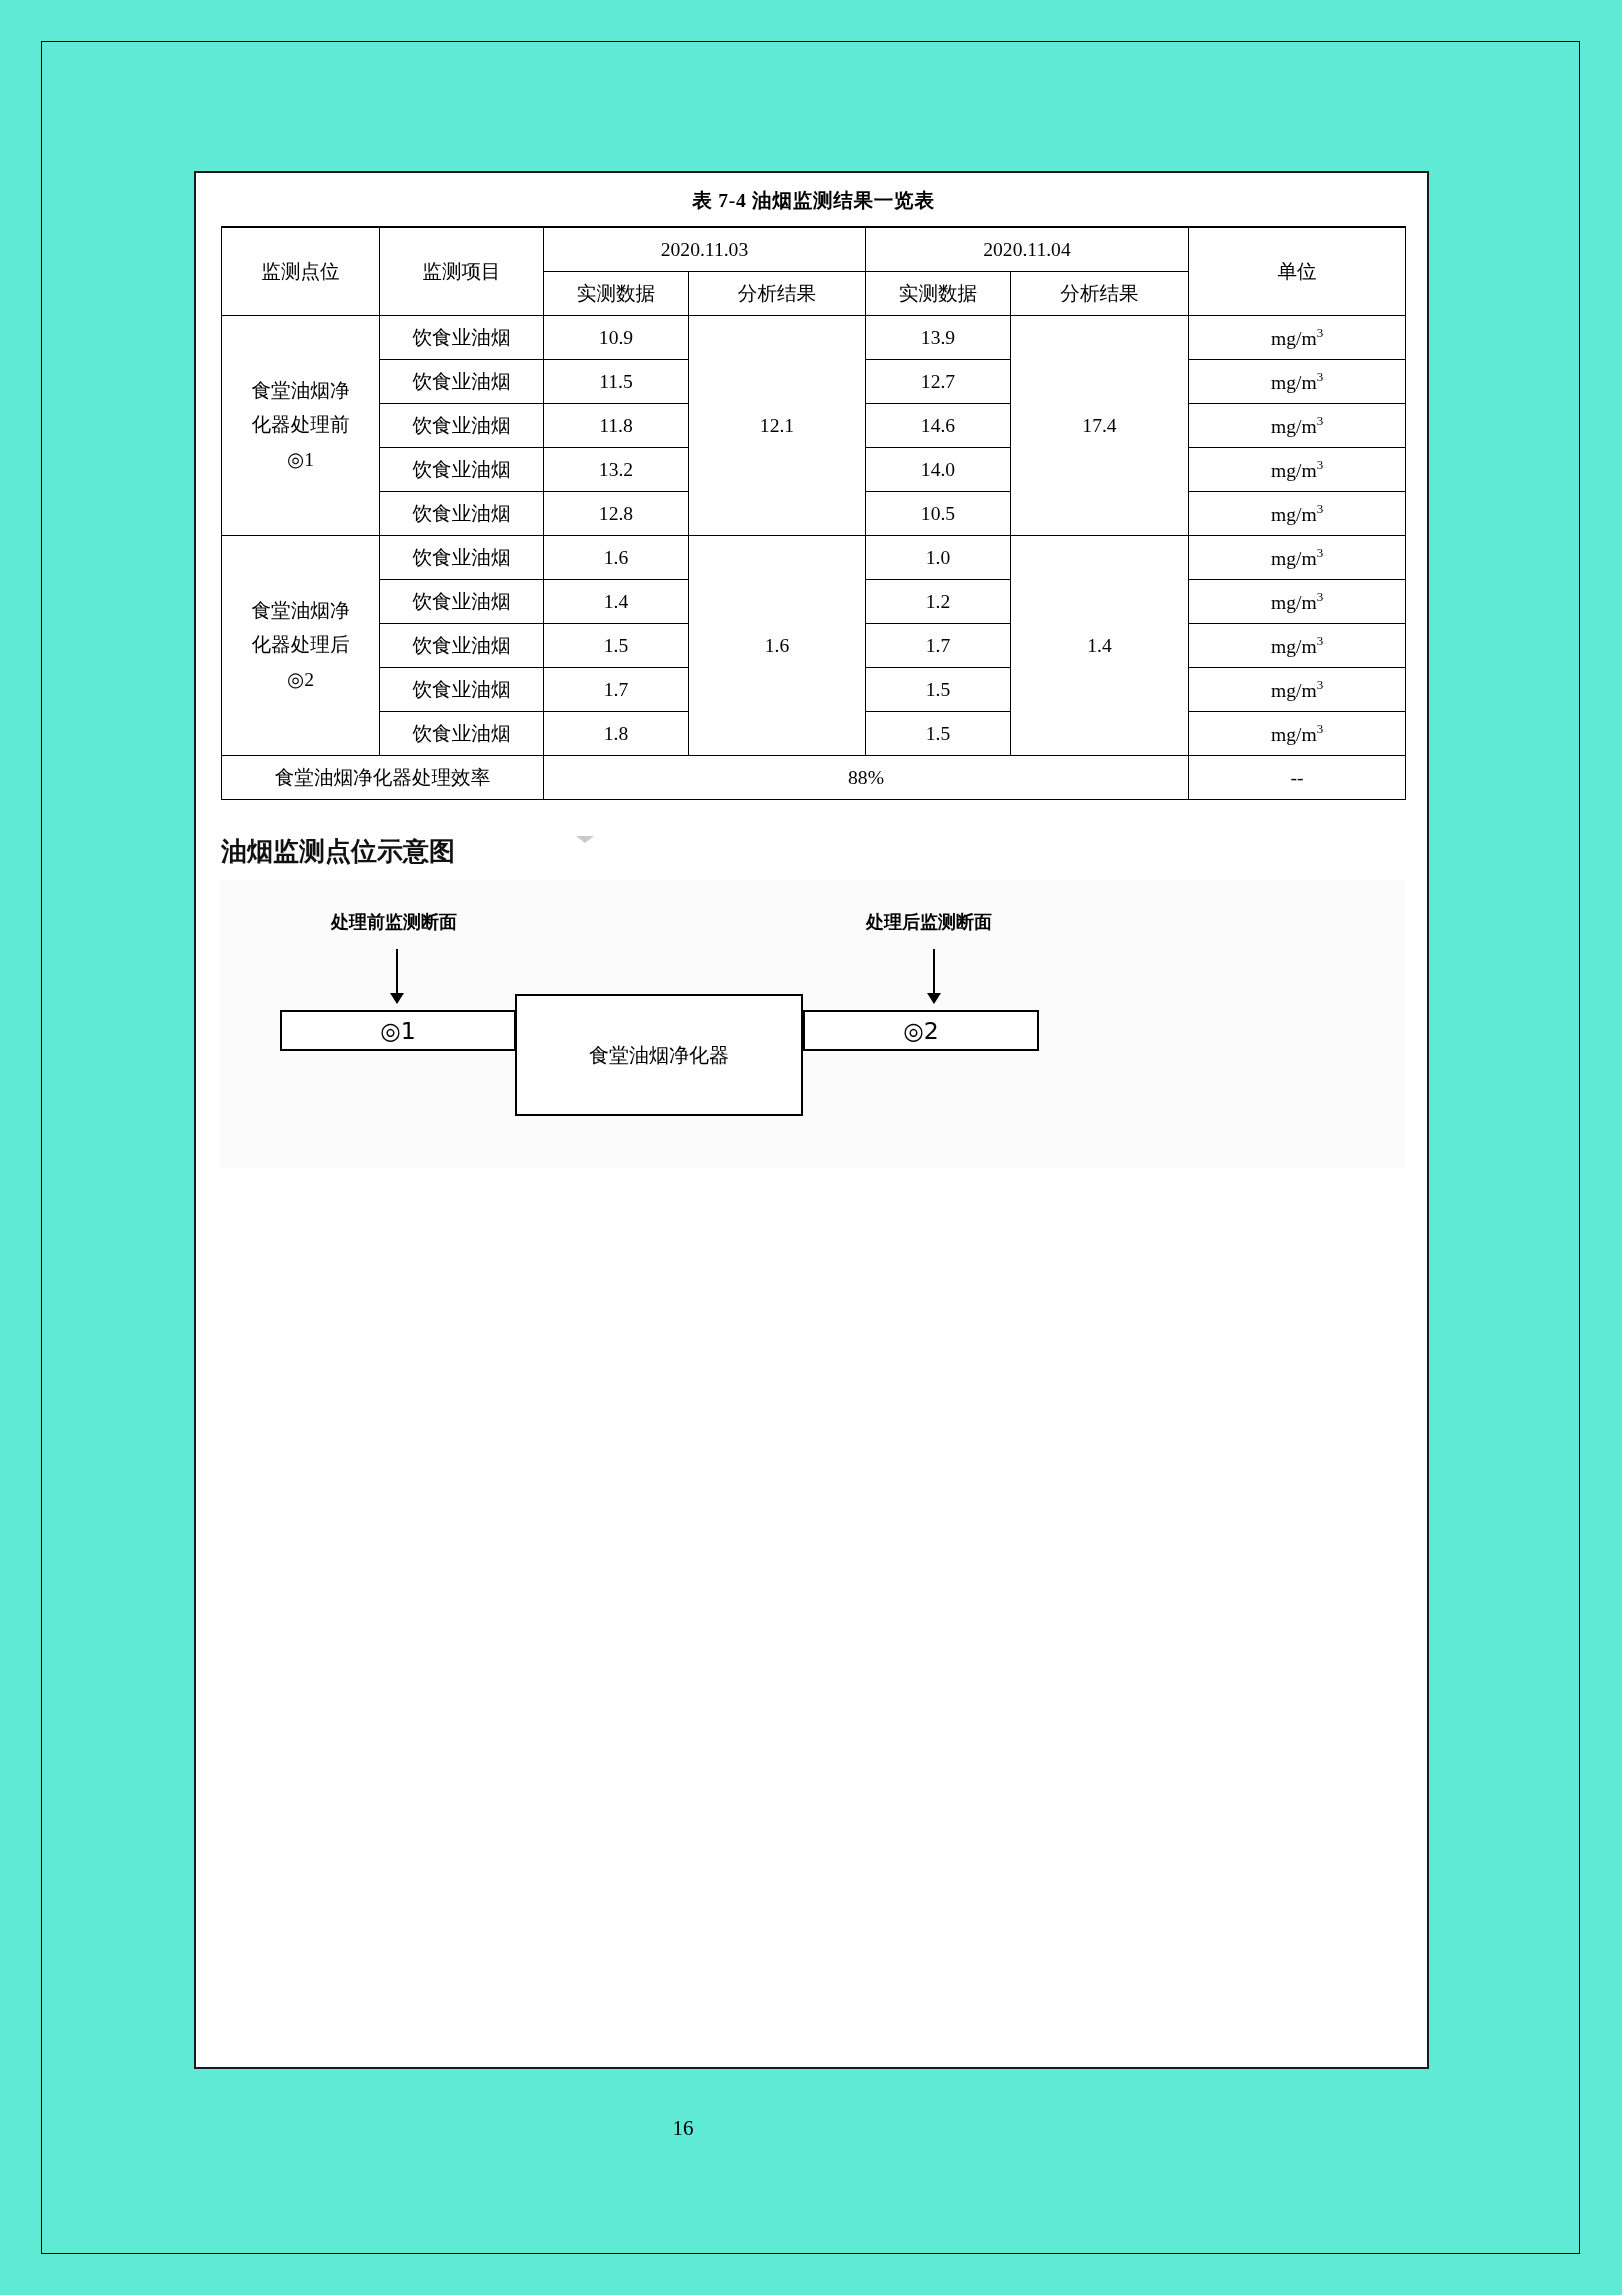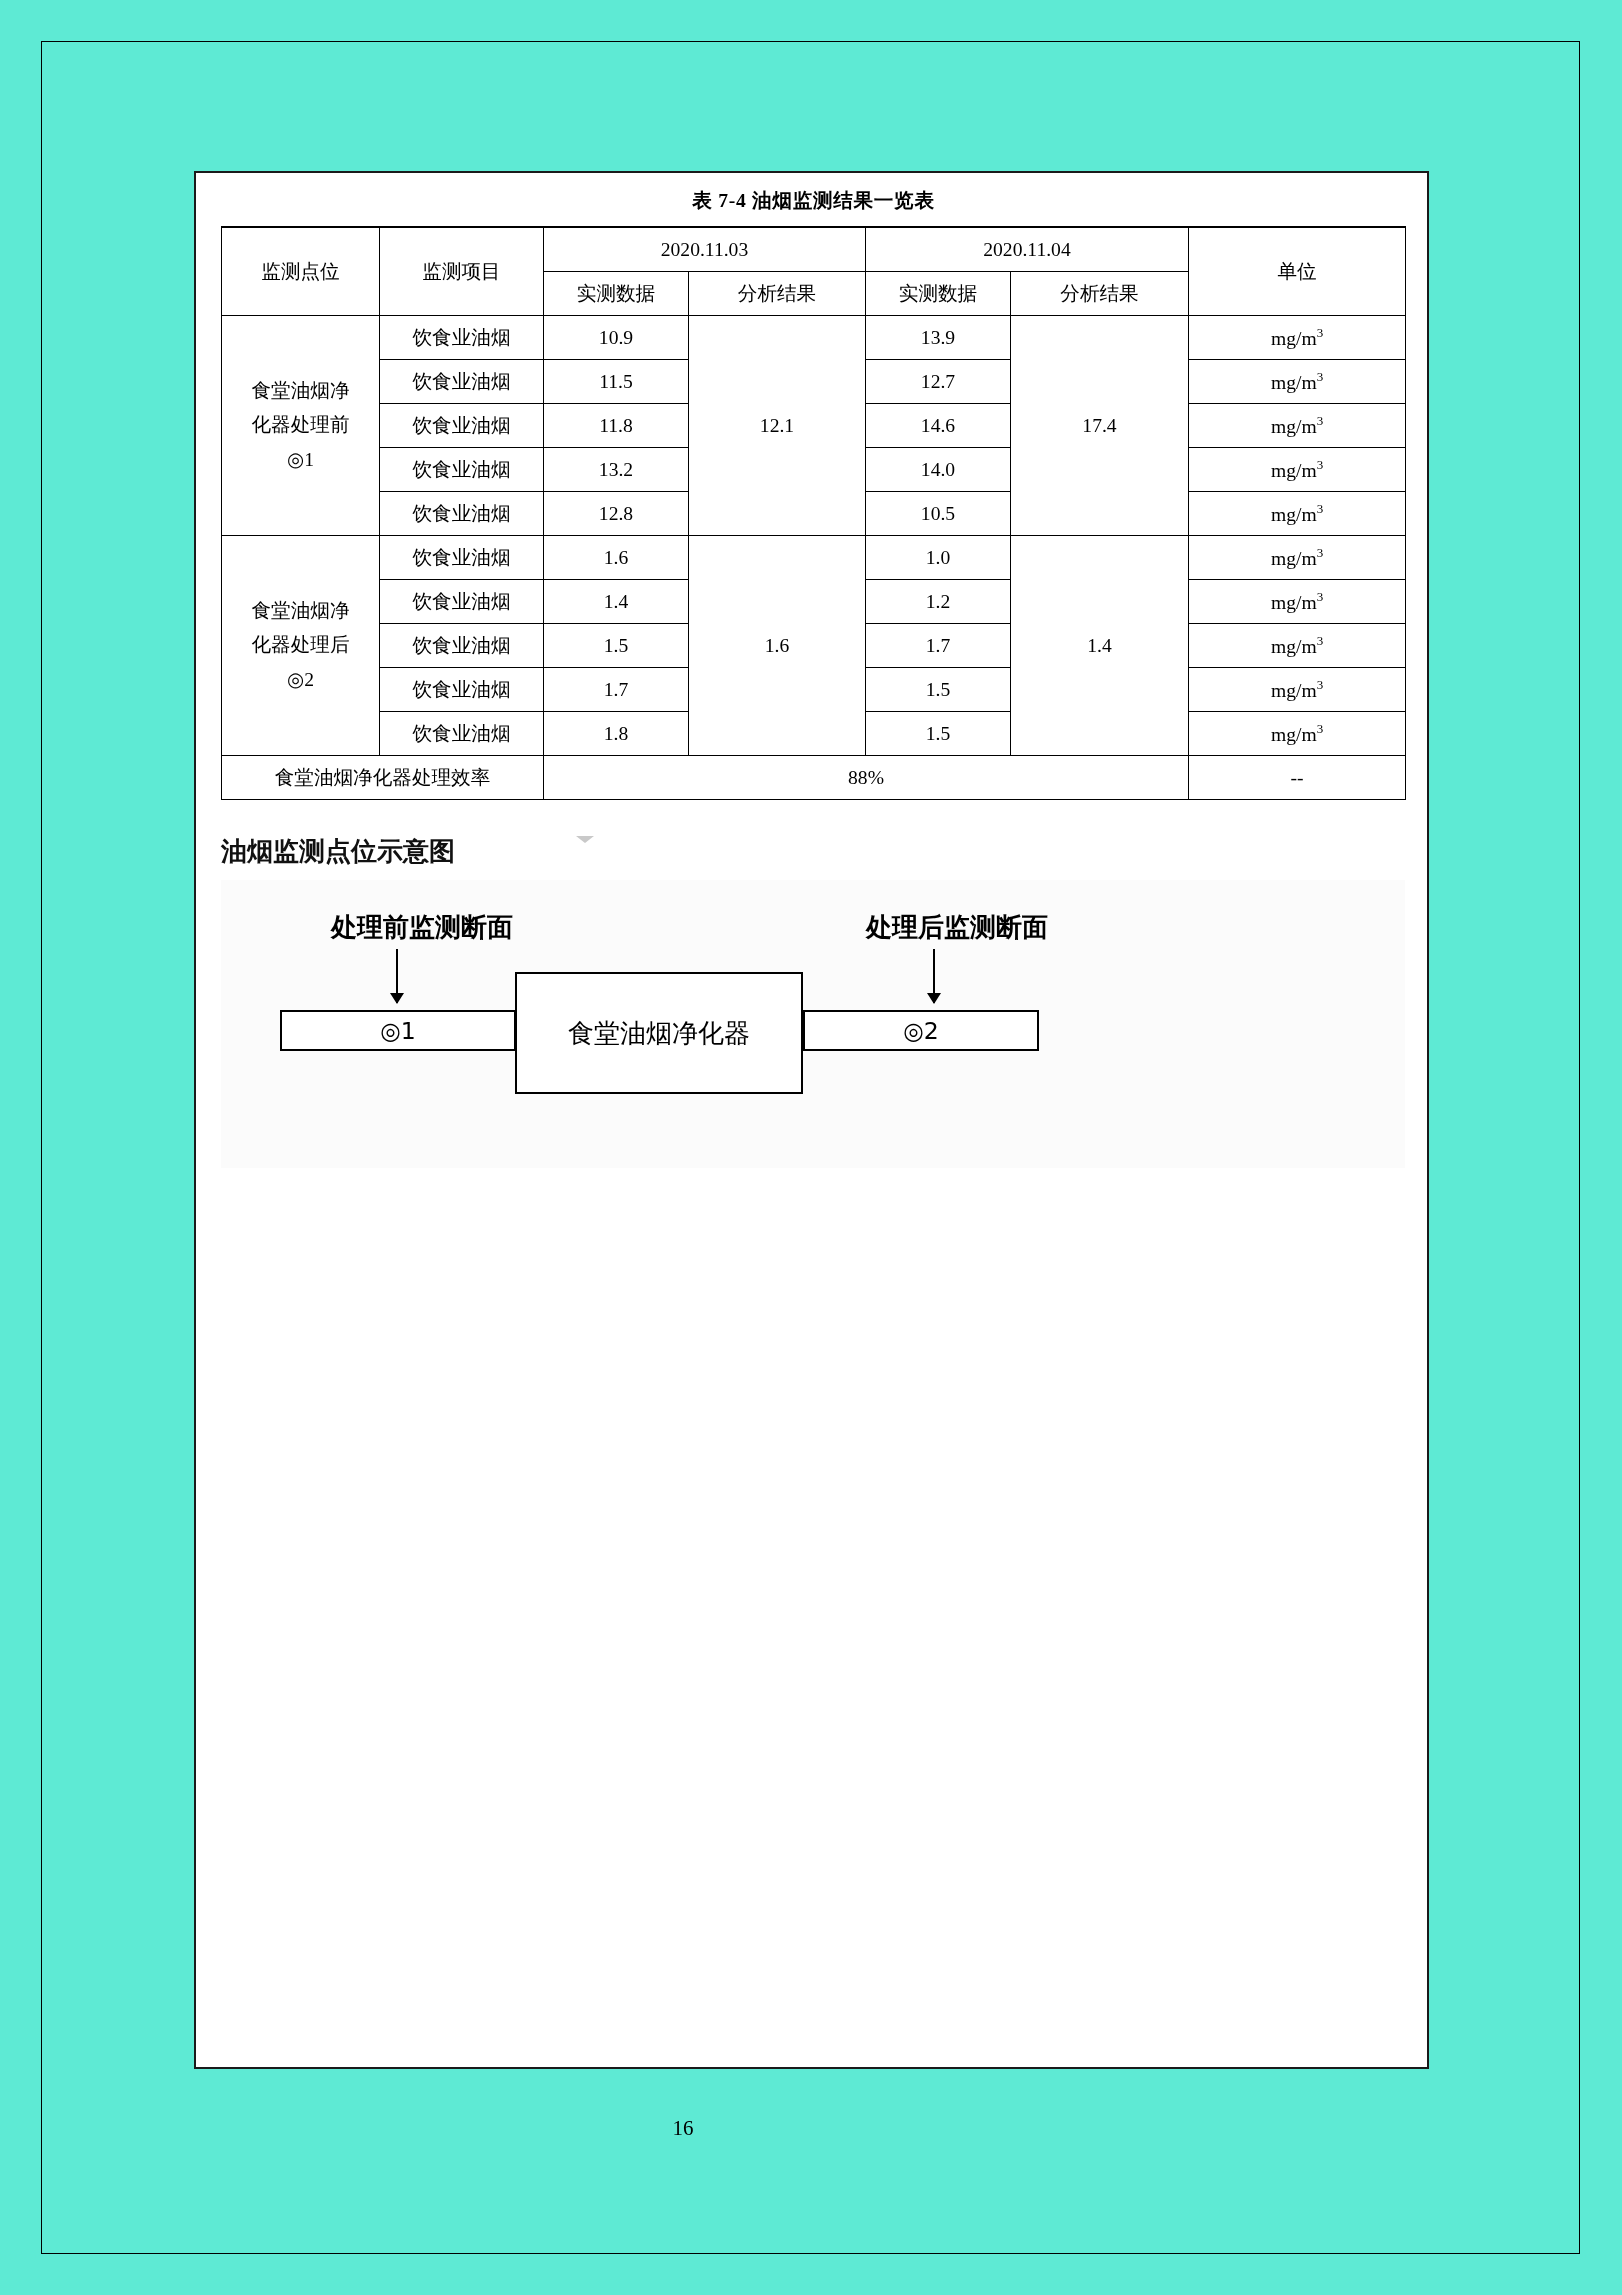--- a/index.html
+++ b/index.html
@@ -112,21 +112,21 @@
     content: "";
     position: absolute;
     left: 0; top: 0;
     width: 1184px;
     height: 288px;
     background: #fbfbfb;
   }
   .d-label {
     position: absolute;
     font-family: "DejaVu Sans", sans-serif;
-    font-size: 26px;
+    font-size: 18px;
     font-weight: 600;
     color: #000;
     white-space: nowrap;
   }
   .d-arrow {
     position: absolute;
     width: 2px;
     background: #000;
   }
   .d-arrow::after {
@@ -145,21 +145,22 @@
     background: #ffffff;
     box-sizing: border-box;
     display: flex;
     align-items: center;
     justify-content: center;
     font-family: "DejaVu Sans", sans-serif;
     font-size: 23.6px;
     color: #000;
   }
   .d-center {
-    font-size: 26px;
+    font-size: 20px;
+    margin-top: 22px;
   }
   .caret {
     position: absolute;
     left: 576px;
     top: 836px;
     width: 0; height: 0;
     border-left: 9.2px solid transparent;
     border-right: 9.2px solid transparent;
     border-top: 7.9px solid #c9c9c9;
   }

